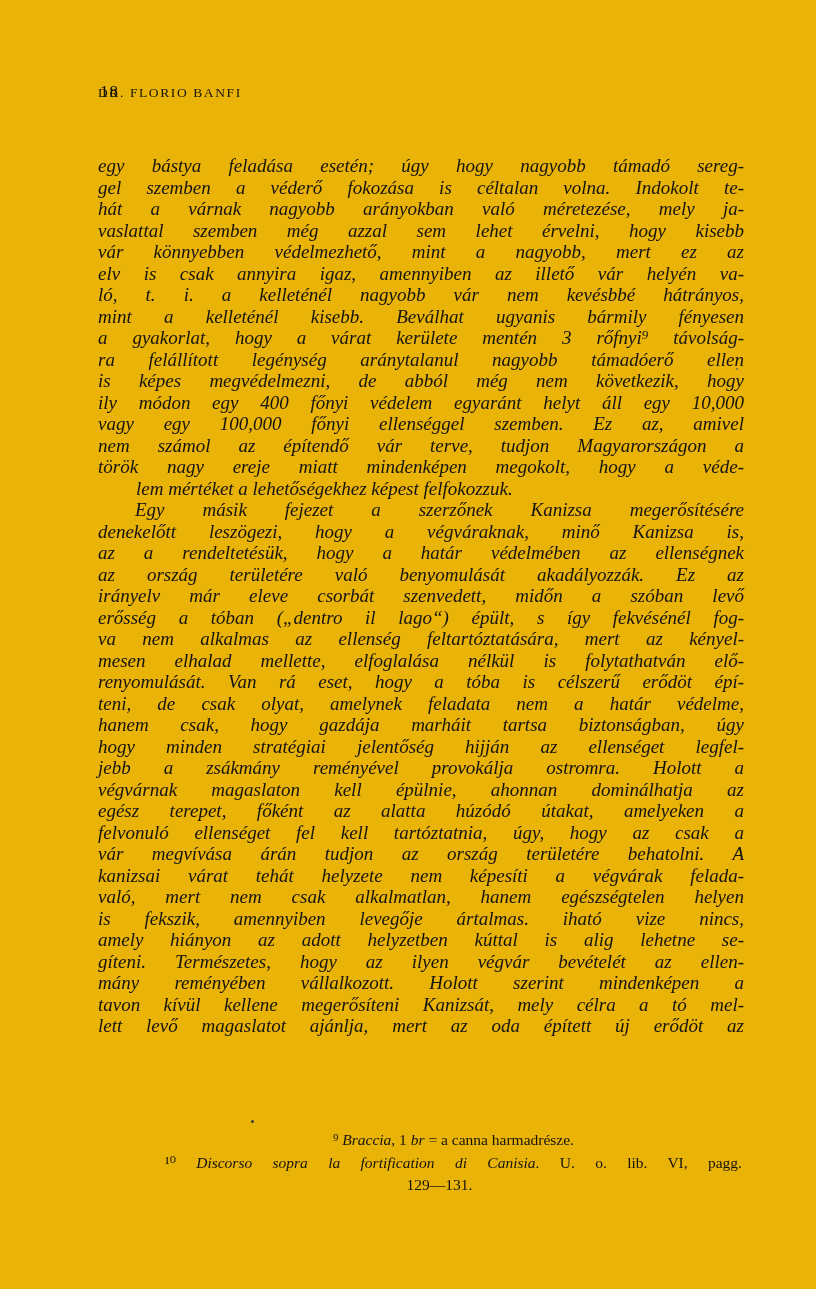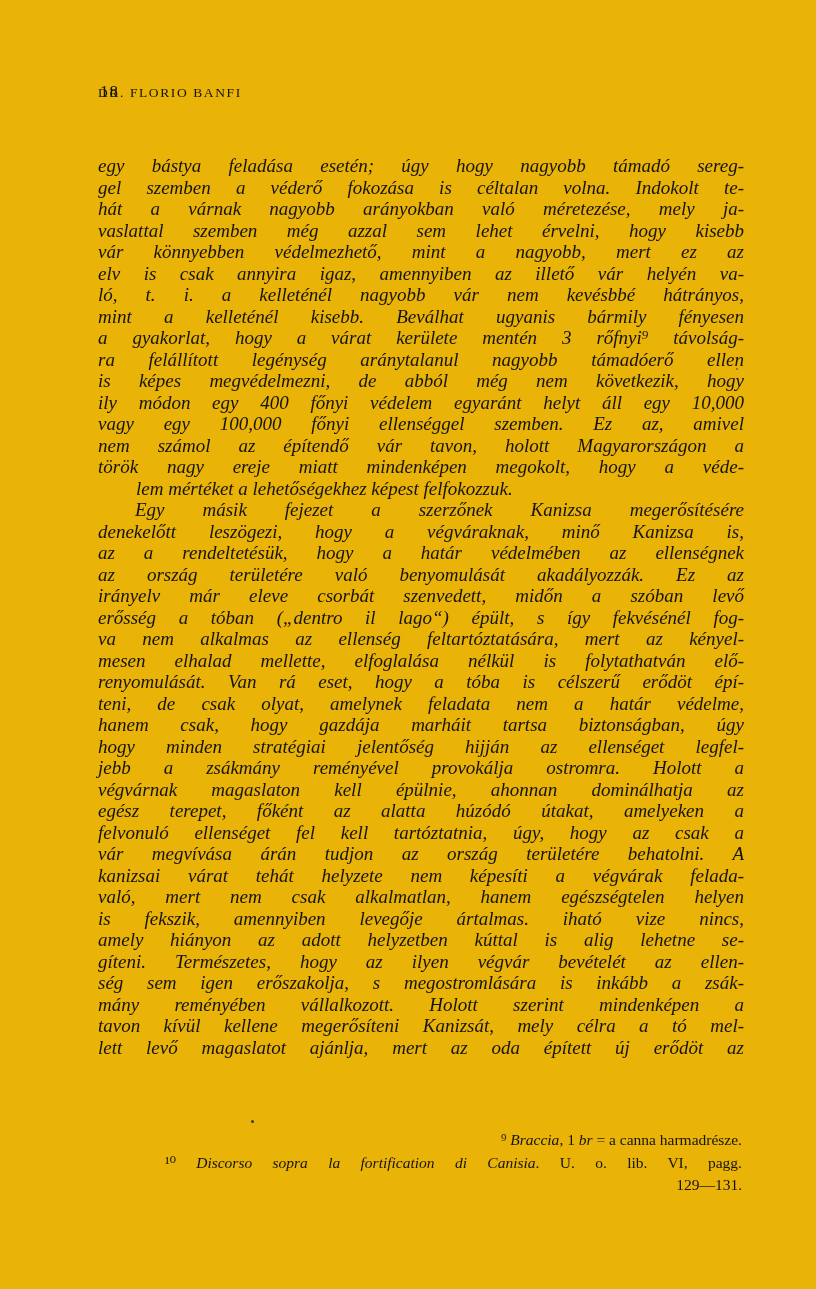--- a/index.html
+++ b/index.html
@@ -64,21 +64,21 @@
   .footnotes {
     position: absolute;
     left: 137px;
     top: 1129px;
     width: 605px;
     font-size: 15.5px;
     line-height: 22.5px;
   }
   .fn {
     text-indent: 28px;
-    text-align: right;
+    text-align: center;
   }
   .fn.just {
     text-align: justify;
     text-align-last: justify;
   }
   .fn.noind {
     text-indent: 0;
   }
   .fn .it {
     font-style: italic;
@@ -107,21 +107,21 @@
       <div class="line">vaslattal szemben még azzal sem lehet érvelni, hogy kisebb</div>
       <div class="line">vár könnyebben védelmezhető, mint a nagyobb, mert ez az</div>
       <div class="line">elv is csak annyira igaz, amennyiben az illető vár helyén va-</div>
       <div class="line">ló, t. i. a kelleténél nagyobb vár nem kevésbbé hátrányos,</div>
       <div class="line">mint a kelleténél kisebb. Beválhat ugyanis bármily fényesen</div>
       <div class="line">a gyakorlat, hogy a várat kerülete mentén 3 rőfnyi⁹ távolság-</div>
       <div class="line">ra felállított legénység aránytalanul nagyobb támadóerő ellen</div>
       <div class="line">is képes megvédelmezni, de abból még nem következik, hogy</div>
       <div class="line">ily módon egy 400 főnyi védelem egyaránt helyt áll egy 10,000</div>
       <div class="line">vagy egy 100,000 főnyi ellenséggel szemben. Ez az, amivel</div>
-      <div class="line">nem számol az építendő vár tavon, holott Magyarországon a</div>
+      <div class="line">nem számol az építendő vár terve, tudjon Magyarországon a</div>
       <div class="line">török nagy ereje miatt mindenképen megokolt, hogy a véde-</div>
       <div class="line noj">lem mértéket a lehetőségekhez képest felfokozzuk.</div>
       <div class="line ind">Egy másik fejezet a szerzőnek Kanizsa megerősítésére</div>
       <div class="line">denekelőtt leszögezi, hogy a végváraknak, minő Kanizsa is,</div>
       <div class="line">az a rendeltetésük, hogy a határ védelmében az ellenségnek</div>
       <div class="line">az ország területére való benyomulását akadályozzák. Ez az</div>
       <div class="line">irányelv már eleve csorbát szenvedett, midőn a szóban levő</div>
       <div class="line">erősség a tóban („dentro il lago“) épült, s így fekvésénél fog-</div>
       <div class="line">va nem alkalmas az ellenség feltartóztatására, mert az kényel-</div>
       <div class="line">mesen elhalad mellette, elfoglalása nélkül is folytathatván elő-</div>
@@ -132,21 +132,20 @@
       <div class="line">jebb a zsákmány reményével provokálja ostromra. Holott a</div>
       <div class="line">végvárnak magaslaton kell épülnie, ahonnan dominálhatja az</div>
       <div class="line">egész terepet, főként az alatta húzódó útakat, amelyeken a</div>
       <div class="line">felvonuló ellenséget fel kell tartóztatnia, úgy, hogy az csak a</div>
       <div class="line">vár megvívása árán tudjon az ország területére behatolni. A</div>
       <div class="line">kanizsai várat tehát helyzete nem képesíti a végvárak felada-</div>
       <div class="line">való, mert nem csak alkalmatlan, hanem egészségtelen helyen</div>
       <div class="line">is fekszik, amennyiben levegője ártalmas. iható vize nincs,</div>
       <div class="line">amely hiányon az adott helyzetben kúttal is alig lehetne se-</div>
       <div class="line">gíteni. Természetes, hogy az ilyen végvár bevételét az ellen-</div>
-      <div class="line">ség sem igen erőszakolja, s megostromlására is inkább a zsák-</div>
       <div class="line">mány reményében vállalkozott. Holott szerint mindenképen a</div>
       <div class="line">tavon kívül kellene megerősíteni Kanizsát, mely célra a tó mel-</div>
       <div class="line">lett levő magaslatot ajánlja, mert az oda épített új erődöt az</div>
     </main>
 
   <span class="speck s2"></span>
   <span class="speck s1"></span>
 
   <footer class="footnotes" id="footnotes">
       <div class="fn"><span>⁹ </span><span class="it">Braccia</span><span>, 1 </span><span class="it">br</span><span> = a canna harmadrésze.</span></div>

